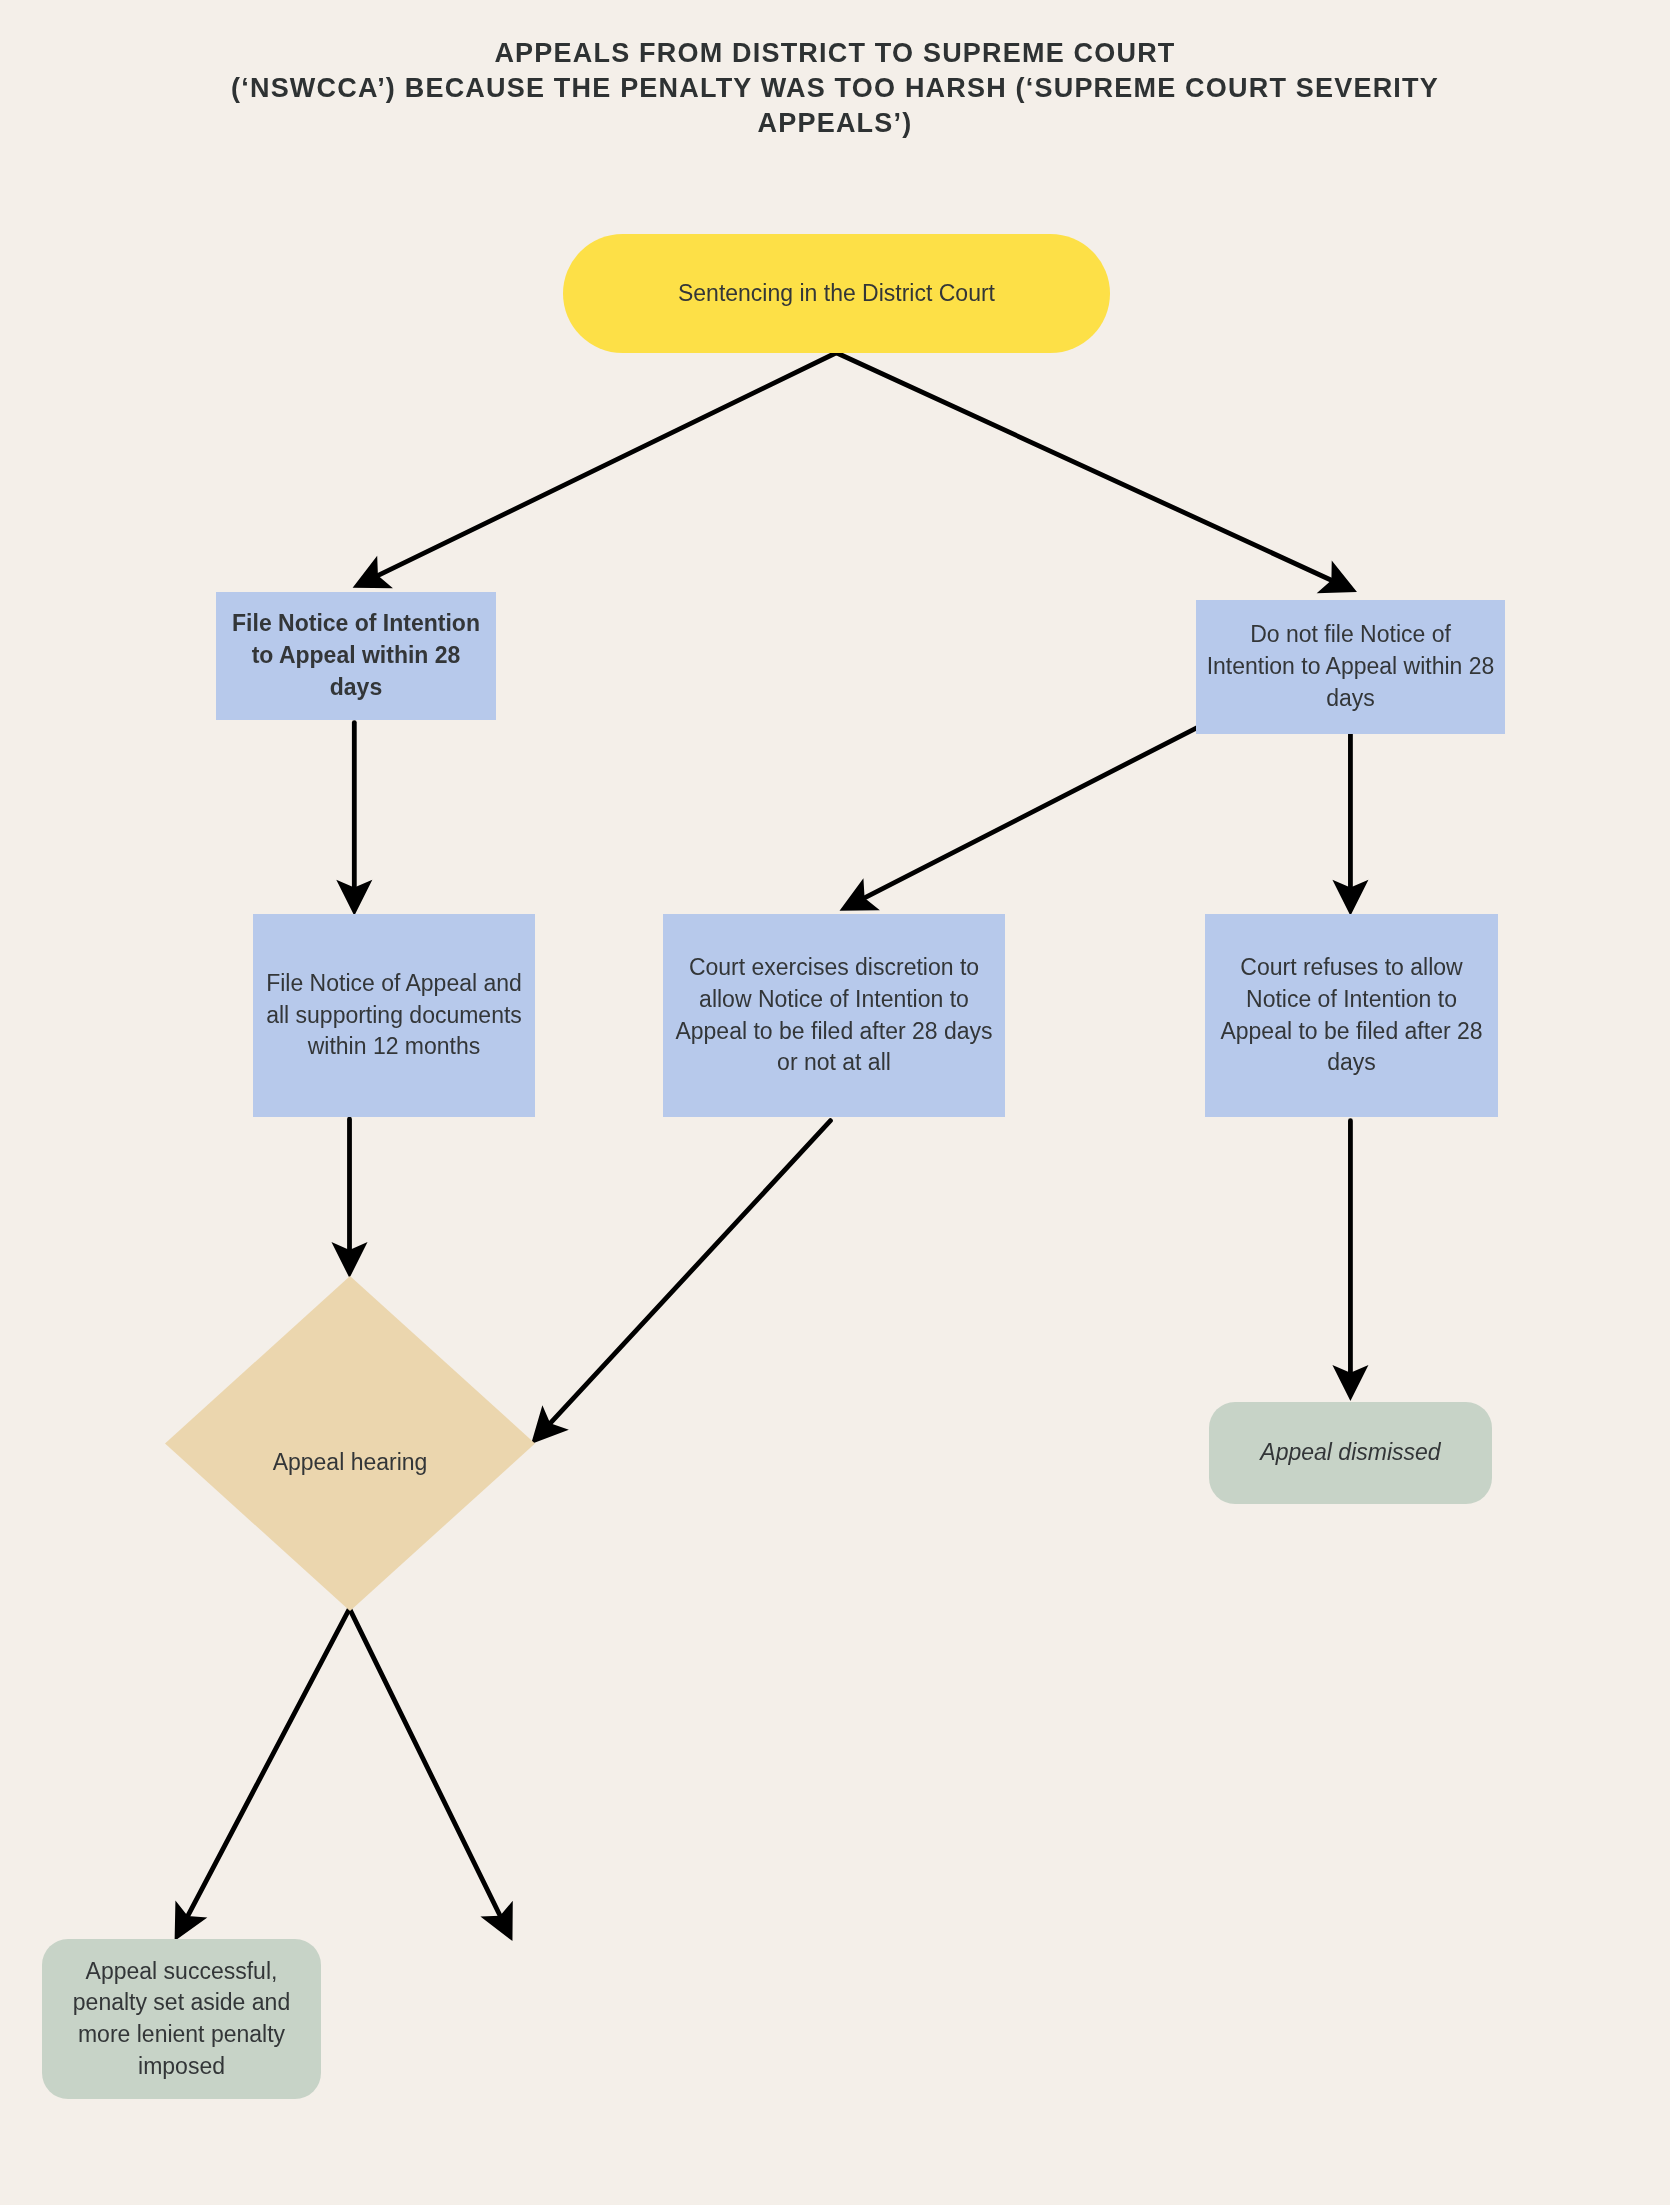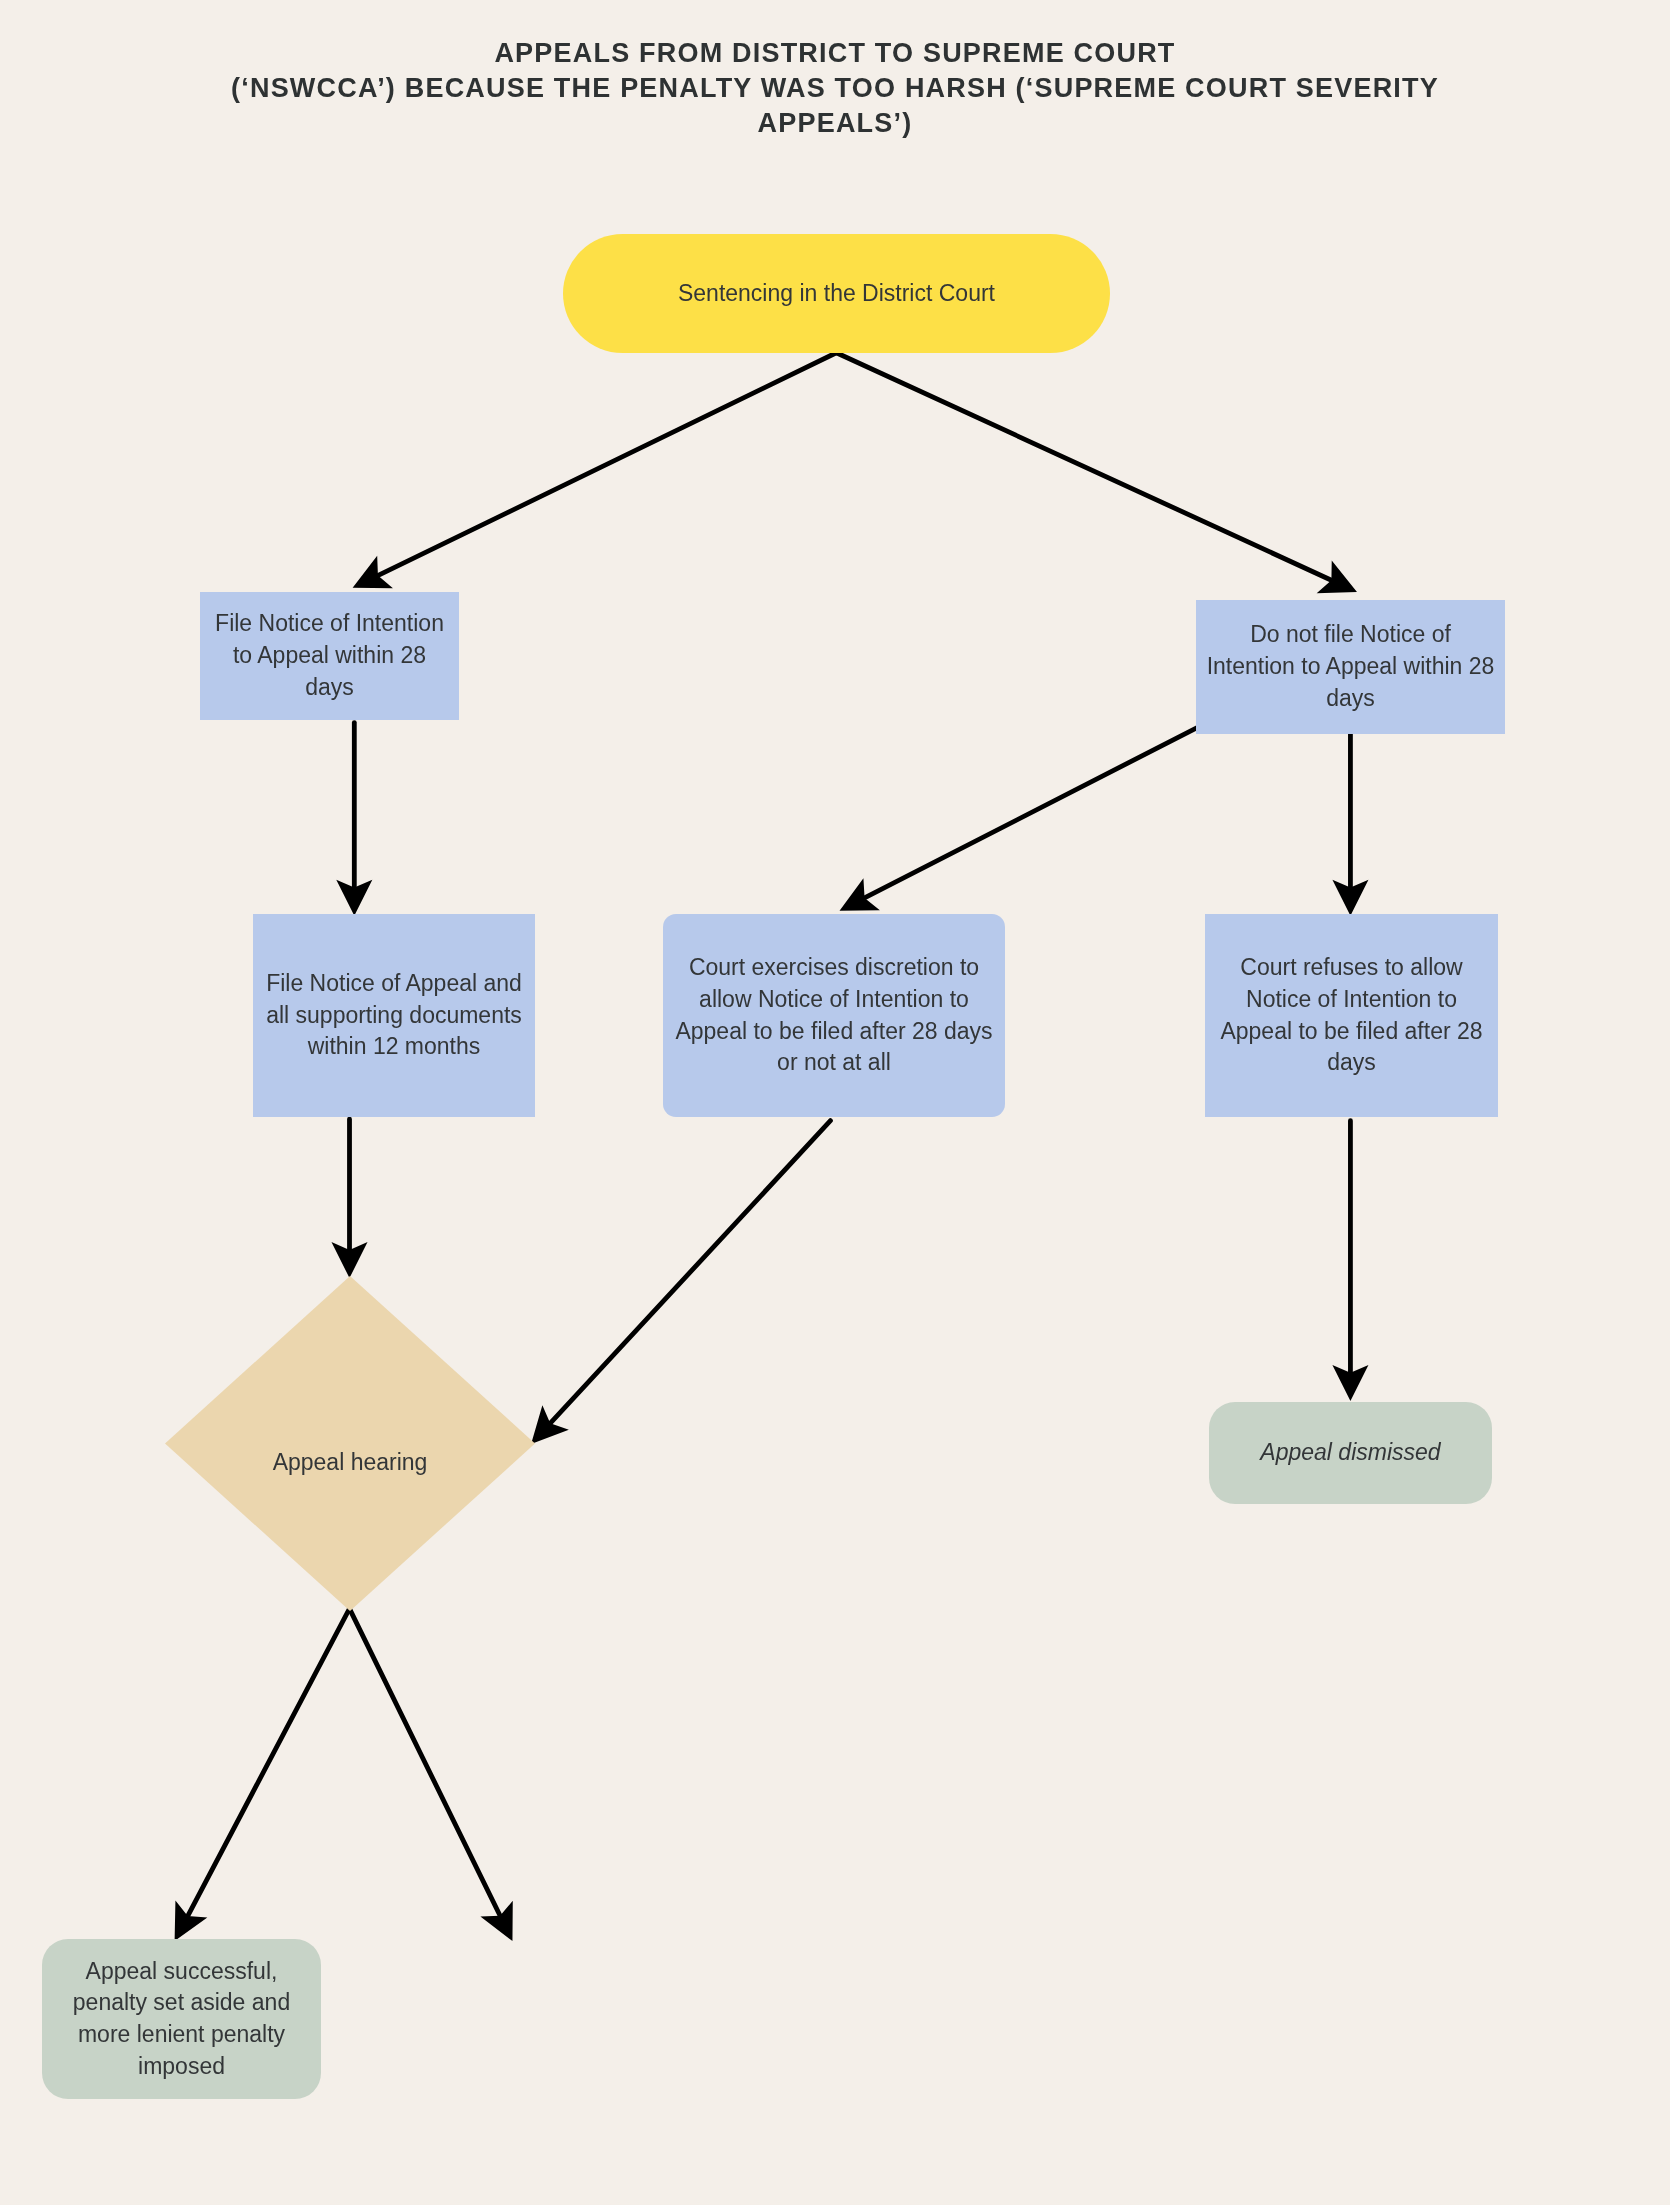--- a/index.html
+++ b/index.html
@@ -110,33 +110,33 @@
       <line x1="2527" y1="2097" x2="2527" y2="2608"></line>
       <line x1="654" y1="3010" x2="333" y2="3620"></line>
       <line x1="654" y1="3010" x2="953" y2="3620"></line>
     </g>
   </svg>
 
   <div class="node n-start" style="left:563px; top:234px; width:547px; height:119px;">
     <span class="txt">Sentencing in the District Court</span>
   </div>
 
-  <div class="node n-process" style="left:200px; top:592px; width:259px; height:128px;">
+  <div class="node n-process" style="left:216px; top:592px; width:280px; height:128px;font-weight:bold;">
     <span class="txt">File Notice of Intention to Appeal within 28 days</span>
   </div>
 
   <div class="node n-process" style="left:1196px; top:600px; width:309px; height:134px;">
     <span class="txt">Do not file Notice of Intention to Appeal within 28 days</span>
   </div>
 
   <div class="node n-process" style="left:214px; top:914px; width:282px; height:203px;margin-left:39px;">
     <span class="txt">File Notice of Appeal and all supporting documents within 12 months</span>
   </div>
 
-  <div class="node n-process" style="left:663px; top:914px; width:342px; height:203px;border-radius:13px;">
+  <div class="node n-process" style="left:663px; top:914px; width:342px; height:203px;">
     <span class="txt">Court exercises discretion to allow Notice of Intention to Appeal to be filed after 28 days or not at all</span>
   </div>
 
   <div class="node n-process" style="left:1205px; top:914px; width:293px; height:203px;">
     <span class="txt">Court refuses to allow Notice of Intention to Appeal to be filed after 28 days</span>
   </div>
 
   <div class="node n-decision" style="left:165px; top:1276px; width:370px; height:335px;">
     <span class="dia-shape"></span>
     <span class="txt">Appeal hearing</span>

